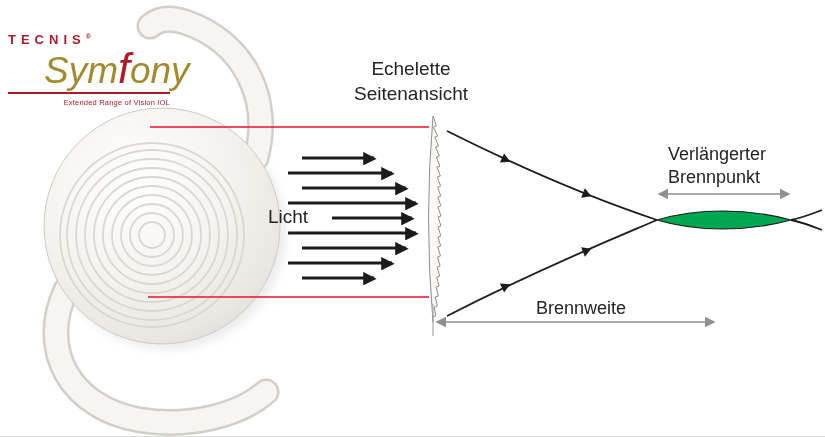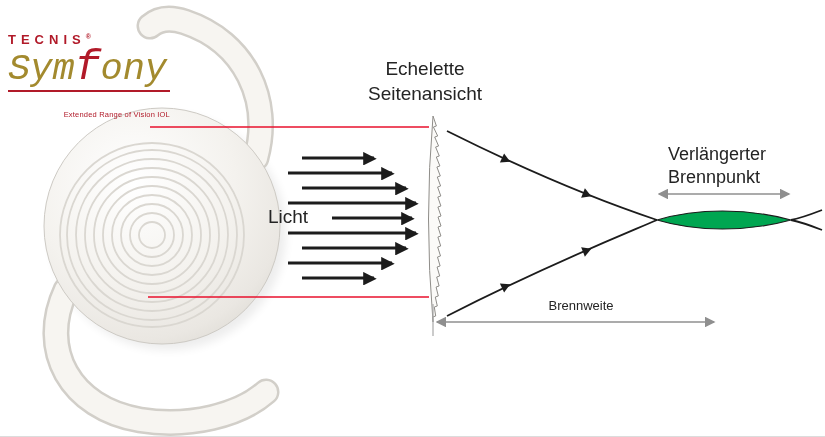--- a/index.html
+++ b/index.html
@@ -24,33 +24,33 @@
   .measure{stroke:var(--gray);stroke-width:1.5;}
   .tick{stroke:#a8a8a8;stroke-width:1.2;}
   .echelette{fill:#fbfaf8;stroke:#8f8d89;stroke-width:1;}
   .h-outer{stroke:#d2cfc9;fill:none;stroke-linecap:round;stroke-width:27;}
   .h-inner{stroke:#f7f5f1;fill:none;stroke-linecap:round;stroke-width:22;}
   .disc{fill:url(#discGrad);stroke:#cdcac4;stroke-width:1;}
   .ring{fill:none;stroke:#dad7d1;stroke-width:1.8;}
 
   
   .label{position:absolute;color:#242424;white-space:nowrap;}
-  .lbl-echelette{left:425px;top:56px;transform:translateX(-50%);font-size:19px;line-height:25px;text-align:center;}
+  .lbl-echelette{left:411px;top:56px;transform:translateX(-50%);font-size:19px;line-height:25px;text-align:center;}
   .lbl-licht{left:268px;top:206px;font-size:19px;}
   .lbl-focus{left:717px;top:143px;transform:translateX(-50%);font-size:18px;line-height:23px;text-align:left;}
-  .lbl-brennweite{left:581px;top:298px;transform:translateX(-50%);font-size:13px;}
+  .lbl-brennweite{left:581px;top:298px;transform:translateX(-50%);font-size:18px;}
 
   
   .logo{position:absolute;left:8px;top:32px;width:168px;}
   .logo-brand{color:var(--brand_red);font-weight:bold;font-size:13px;letter-spacing:5px;}
   .logo-brand sup{font-size:7px;letter-spacing:0;}
-  .logo-product{font-family:Liberation Mono, monospace;font-style:italic;font-size:37px;line-height:40px;color:var(--brand_gold);margin-top:1px;}
+  .logo-product{font-family:Liberation Sans, sans-serif;font-style:italic;font-size:37px;line-height:40px;color:var(--brand_gold);margin-top:1px;margin-left:36px;}
   .logo-product .f-glyph{color:var(--brand_red);font-size:43px;}
   .logo-rule{height:2px;width:162px;background:var(--brand_red);margin-top:1px;}
-  .logo-tagline{color:var(--brand_red);font-size:7.5px;letter-spacing:0.2px;margin-top:18px;width:162px;text-align:right;}
+  .logo-tagline{color:var(--brand_red);font-size:7.5px;letter-spacing:0.2px;margin-top:4px;width:162px;text-align:right;}
 </style>
 </head>
 <body>
 
 <div class="stage">
 
   <svg class="canvas" width="825" height="437" viewBox="0 0 825 437">
     <defs>
       <radialGradient id="discGrad" cx="38%" cy="32%" r="78%">
         <stop offset="0%" stop-color="#ffffff"></stop>

